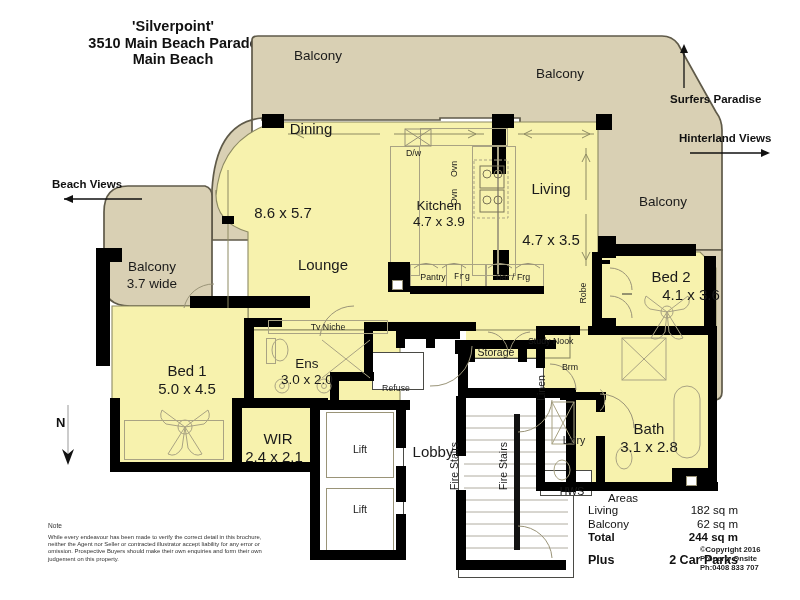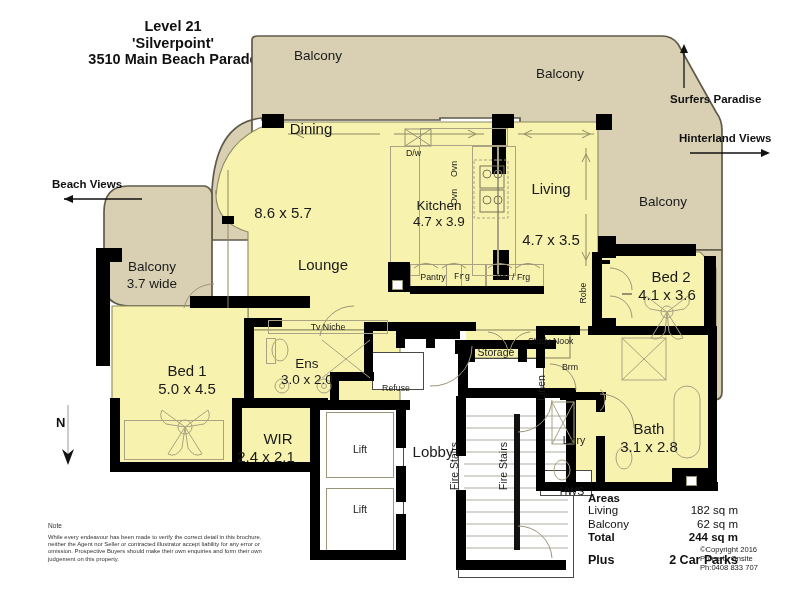--- a/index.html
+++ b/index.html
@@ -19,40 +19,40 @@
   .fixture-w{border:1.1px solid #9a9478;box-sizing:border-box;background:#ffffff;}
   
   .rl{font-size:13.5px;color:#1a1a1a;white-space:nowrap;text-align:center;}
   .rl.big{font-size:15px;}
   .rl.sm{font-size:10.5px;}
   .rl.xs{font-size:8.8px;}
   .rot90{transform:rotate(-90deg);}
   
   #areas{left:588px;top:492px;width:150px;font-size:11.5px;color:#111;}
   #areas .row{display:flex;justify-content:space-between;line-height:13.5px;}
-  #areas .hd{font-weight:bold;}
+  #areas .hd{font-weight:normal;margin-left:20px;}
   #areas .tot{font-weight:bold;}
   #plus-row{left:588px;top:553px;width:150px;display:flex;justify-content:space-between;
     font-weight:bold;font-size:12.5px;color:#111;}
-  #copyright{left:700px;top:545px;width:96px;font-size:7.6px;line-height:9px;color:#222;}
+  #copyright{left:700px;top:545px;width:96px;font-size:7.6px;line-height:9px;color:#222;font-weight:bold;}
   
   #note-title{left:48px;top:522px;font-size:6.6px;color:#333;}
   #note-body{left:48px;top:534px;width:215px;font-size:5.9px;line-height:7.2px;color:#333;}
   
   #compass{left:60px;top:405px;width:16px;height:70px;}
 </style>
 </head>
 <body>
 
 <div id="page">
 
   <div class="abs" id="title-block">
-    <div>Level 21</div>
     <div>'Silverpoint'</div>
     <div>3510 Main Beach Parade</div>
+    <div>Main Beach</div>
   </div>
 
   <svg class="abs" style="left:0;top:0;" width="800" height="600">
 
     <path d="M 252 40 Q 252 36 258 36 L 662 36 Q 672 36 678 44 L 716 112
              Q 722 120 722 130 L 722 250 L 600 250 L 600 240 L 520 240
              L 520 118 L 440 118 L 440 120 L 262 120 L 262 118
              Q 216 122 212 190 L 212 240 L 252 240 Z" fill="#d9d0b4" stroke="#5f5a49" stroke-width="1.7"></path>
 
     <path d="M 722 250 L 722 392 Q 722 400 714 400 L 700 400 L 700 258 L 600 258
@@ -310,27 +310,27 @@
   <div class="abs rl" style="left:392px;top:198px;width:94px;">Kitchen</div>
   <div class="abs rl" style="left:392px;top:214px;width:94px;">4.7 x 3.9</div>
 
   <div class="abs rl big" style="left:496px;top:180px;width:110px;">Living</div>
   <div class="abs rl big" style="left:496px;top:198px;width:110px;margin-top:33px;">4.7 x 3.5</div>
 
   <div class="abs rl big" style="left:132px;top:362px;width:110px;">Bed 1</div>
   <div class="abs rl big" style="left:132px;top:380px;width:110px;">5.0 x 4.5</div>
 
   <div class="abs rl big" style="left:616px;top:268px;width:110px;">Bed 2</div>
-  <div class="abs rl big" style="left:612px;top:286px;width:110px;">4.1 x 3.6</div>
+  <div class="abs rl big" style="left:636px;top:286px;width:110px;">4.1 x 3.6</div>
 
   <div class="abs rl" style="left:268px;top:356px;width:78px;">Ens</div>
   <div class="abs rl" style="left:268px;top:372px;width:78px;">3.0 x 2.0</div>
 
   <div class="abs rl big" style="left:232px;top:430px;width:92px;">WIR</div>
-  <div class="abs rl big" style="left:220px;top:448px;width:92px;">2.4 x 2.1</div>
+  <div class="abs rl big" style="left:228px;top:448px;width:92px;">2.4 x 2.1</div>
 
   <div class="abs rl big" style="left:608px;top:420px;width:82px;">Bath</div>
   <div class="abs rl big" style="left:598px;top:438px;width:102px;">3.1 x 2.8</div>
 
   <div class="abs rl big" style="left:402px;top:443px;width:62px;">Lobby</div>
   <div class="abs rl sm" style="left:334px;top:443px;width:52px;">Lift</div>
   <div class="abs rl sm" style="left:334px;top:503px;width:52px;">Lift</div>
 
   <div class="abs rl sm rot90" style="left:454px;top:460px;width:70px;margin-left:-35px;">Fire Stairs</div>
   <div class="abs rl sm rot90" style="left:503px;top:460px;width:70px;margin-left:-35px;">Fire Stairs</div>

